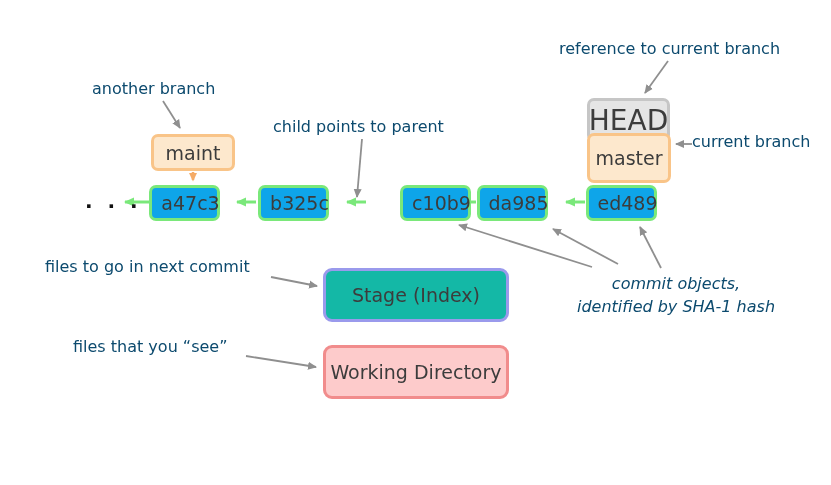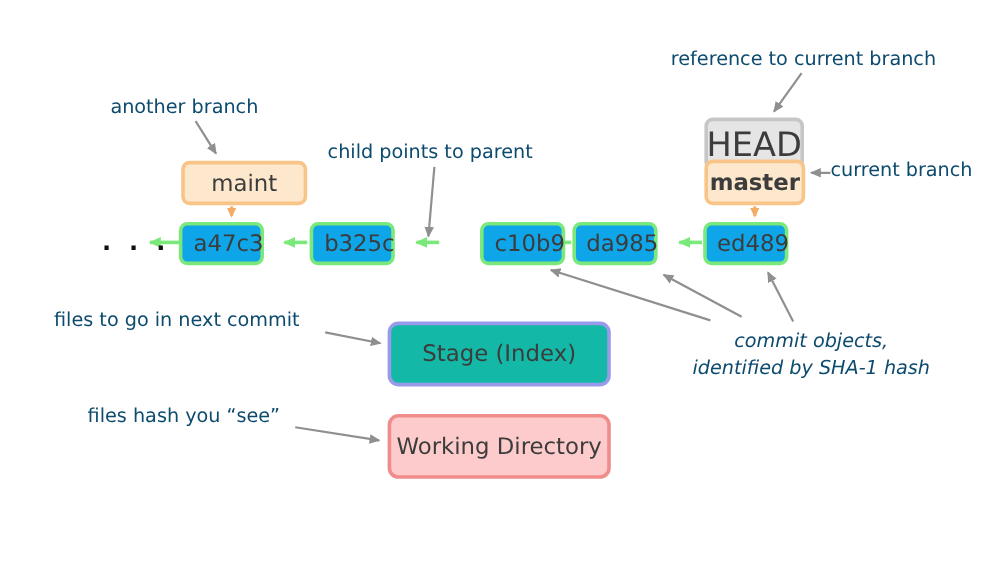--- a/index.html
+++ b/index.html
@@ -78,30 +78,30 @@
     <line x1="592" y1="267" x2="459" y2="225" stroke-width="1.8" marker-end="url(#mgray)" stroke="#8f8f8f"></line>
     <line x1="618" y1="264" x2="553" y2="229" stroke-width="1.8" marker-end="url(#mgray)" stroke="#8f8f8f"></line>
     <line x1="661" y1="268" x2="640" y2="227" stroke-width="1.8" marker-end="url(#mgray)" stroke="#8f8f8f"></line>
   </svg>
 
   <div class="note" style="left:92px;top:79px;">another branch</div>
   <div class="note" style="left:273px;top:117px;">child points to parent</div>
   <div class="note" style="left:559px;top:39px;">reference to current branch</div>
   <div class="note" style="left:692px;top:132px;">current branch</div>
   <div class="note" style="left:45px;top:257px;">files to go in next commit</div>
-  <div class="note" style="left:73px;top:337px;">files hash you “see”</div>
+  <div class="note" style="left:73px;top:337px;">files that you “see”</div>
   <div class="note note-center" style="left:563px;top:272px;width:226px;font-style:italic;">
     <div>commit objects,</div>
     <div>identified by SHA-1 hash</div>
   </div>
   <div class="ellipsis">. . .</div>
 
   <div class="box head" style="left:587px;top:98px;width:83px;height:44px;">HEAD</div>
-  <div class="box branch master" style="left:587px;top:133px;width:84px;height:38px;font-weight:bold;">master</div>
-  <div class="box branch" style="left:151px;top:134px;width:105px;height:37px;">maint</div>
+  <div class="box branch master" style="left:587px;top:133px;width:84px;height:50px;">master</div>
+  <div class="box branch" style="left:151px;top:134px;width:84px;height:37px;">maint</div>
 
   <div class="box commit" style="left:149px;">a47c3</div>
   <div class="box commit" style="left:258px;">b325c</div>
   <div class="box commit" style="left:368px;margin-left:32px;">c10b9</div>
   <div class="box commit" style="left:477px;">da985</div>
   <div class="box commit" style="left:586px;">ed489</div>
 
   <div class="box bigbox stage" style="top:268px;">Stage (Index)</div>
   <div class="box bigbox working" style="top:345px;">Working Directory</div>
 

